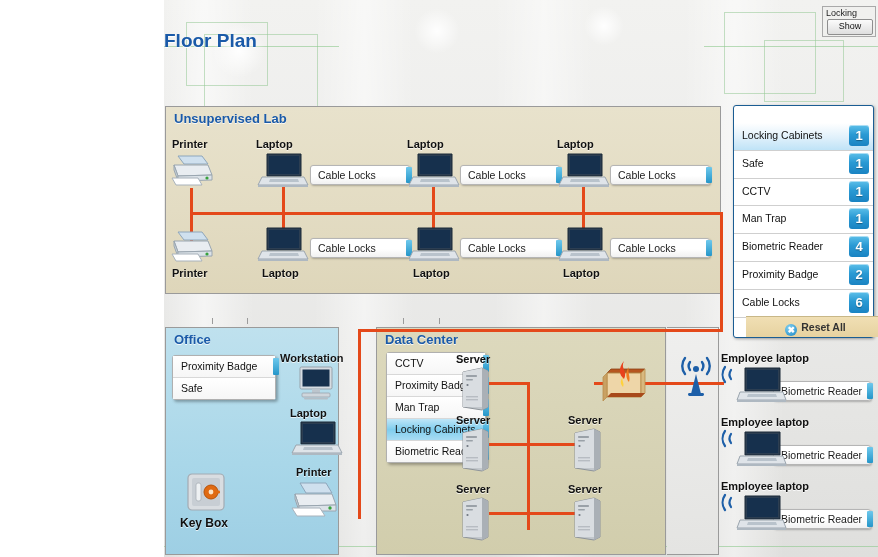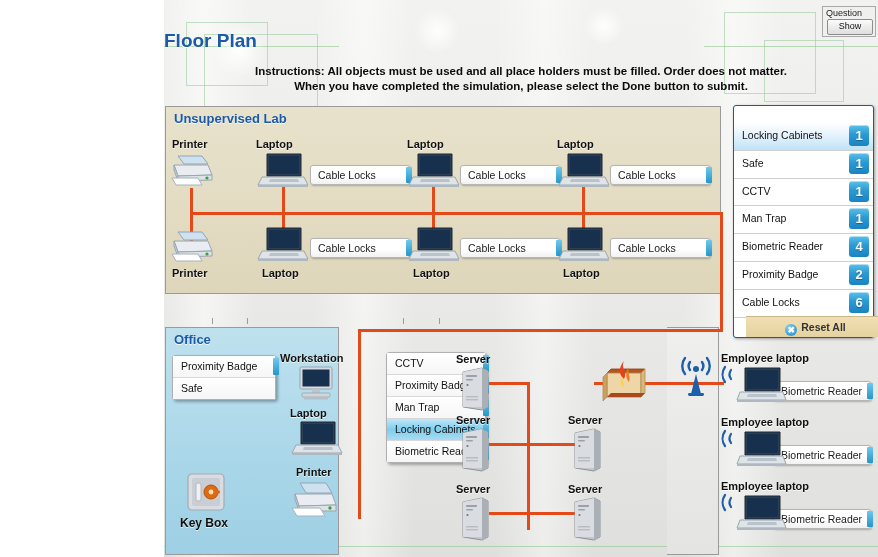--- a/index.html
+++ b/index.html
@@ -235,24 +235,20 @@
   <div class="deco deco-rect" style="left:560px;top:12px;width:90px;height:80px;"></div>
   <div class="deco deco-rect" style="left:600px;top:40px;width:78px;height:60px;"></div>
   <div class="deco deco-line" style="left:0px;top:46px;width:175px;"></div>
   <div class="deco deco-line" style="left:540px;top:46px;width:174px;"></div>
   <div class="deco deco-line" style="left:0px;top:546px;width:714px;"></div>
   <div class="glow" style="left:48px;top:24px;width:54px;height:54px;"></div>
   <div class="glow" style="left:250px;top:8px;width:46px;height:46px;"></div>
   <div class="glow" style="left:420px;top:6px;width:40px;height:40px;"></div>
 
   <div id="title">Floor Plan</div>
-  <div id="instructions">
-    <div>Instructions: All objects must be used and all place holders must be filled. Order does not matter.</div>
-    <div>When you have completed the simulation, please select the Done button to submit.</div>
-  </div>
 
   <div class="zone" id="zone-lab">
     <div class="zone-title">Unsupervised Lab</div>
   </div>
 
   <div class="cable-h" style="left:26px;top:212px;width:533px;"></div>
   <div class="cable-v" style="left:26px;top:188px;height:60px;"></div>
   <div class="cable-v" style="left:118px;top:186px;height:60px;"></div>
   <div class="cable-v" style="left:268px;top:186px;height:60px;"></div>
   <div class="cable-v" style="left:418px;top:186px;height:60px;"></div>
@@ -433,20 +429,23 @@
       <rect x="2" y="2" width="36" height="36" rx="4" fill="#d9dde1" stroke="#a3abb3" stroke-width="1.2"></rect>
       <rect x="6" y="6" width="28" height="28" rx="2" fill="#c8ced4"></rect>
       <rect x="10" y="11" width="5" height="18" rx="2" fill="#eef1f3" stroke="#a9b1b8" stroke-width="0.8"></rect>
       <circle cx="25" cy="20" r="7" fill="#e06a12" stroke="#b85208" stroke-width="1"></circle>
       <rect x="24" y="18.5" width="10" height="3" rx="1.2" fill="#e06a12"></rect>
       <circle cx="25" cy="20" r="2.4" fill="#fbe3c6"></circle>
     </svg>
   </div>
   <div class="dev-label" style="left:16px;top:516px;font-size:12px;">Key Box</div>
 
+  <div class="zone" id="zone-datacenter">
+    <div class="zone-title">Data Center</div>
+  </div>
 
   <div class="slot-stack" style="left:222px;top:352px;width:100px;">
     <div class="stack-row">
       <span>CCTV</span>
       <i class="tab"></i>
     </div>
     <div class="stack-row">
       <span>Proximity Badge</span>
       <i class="tab"></i>
     </div>
@@ -651,15 +650,15 @@
         <div class="count">6</div>
       </div>
     </div>
     <div id="reset-all">
       <span class="x">✖</span><span>Reset All</span>
     </div>
   </div>
 </div>
 
 <div id="question-panel">
-  <div id="question-label">Question</div>
+  <div id="question-label">Locking</div>
   <div id="show-button">Show</div>
 </div>
 
 </body></html>

